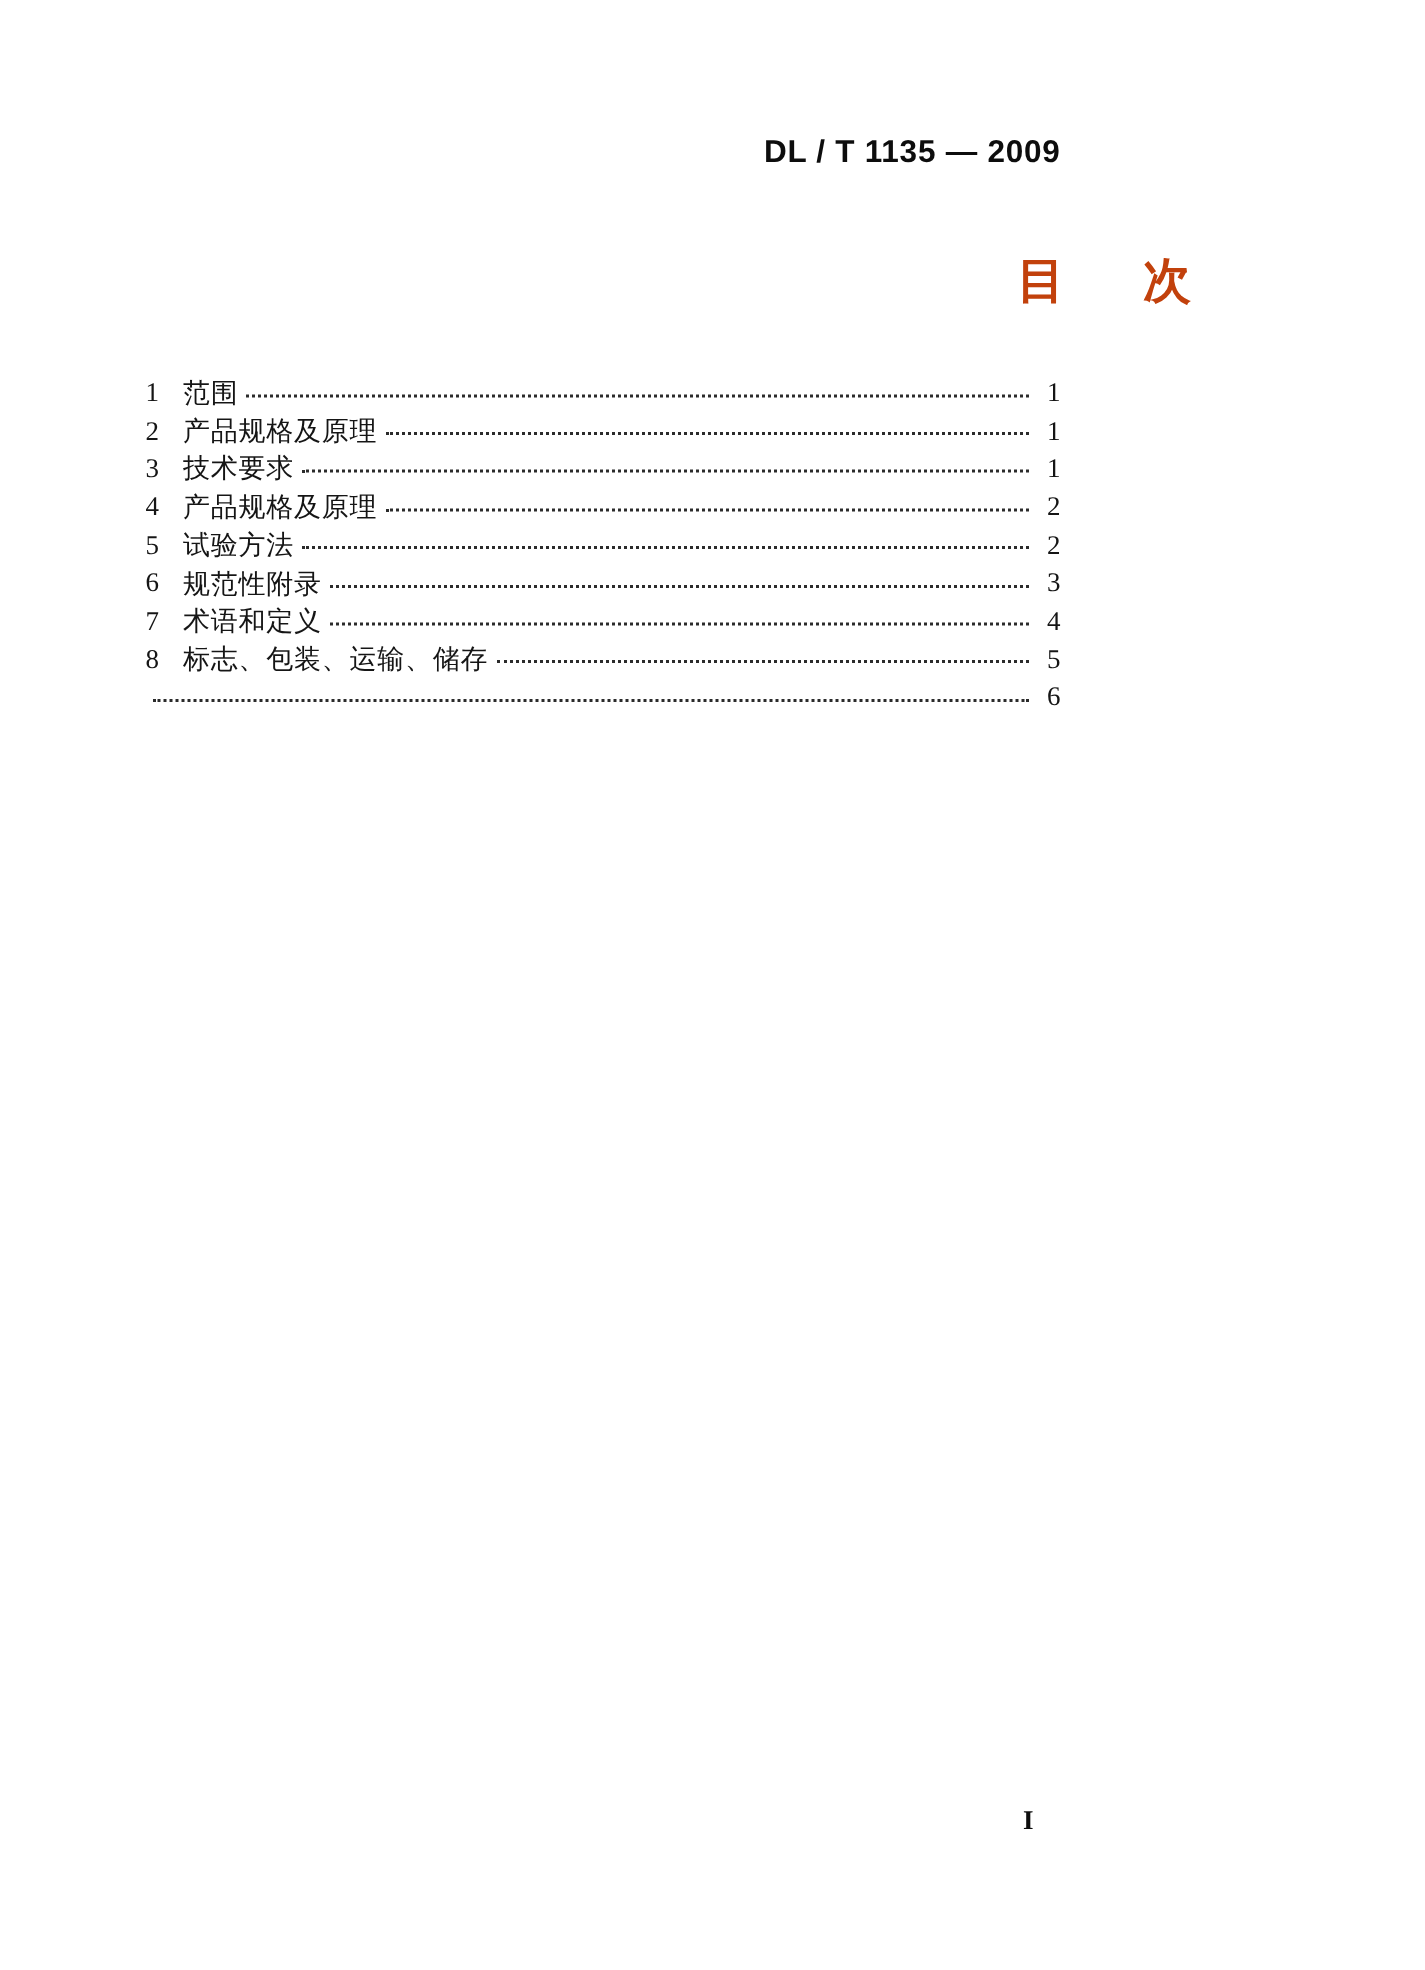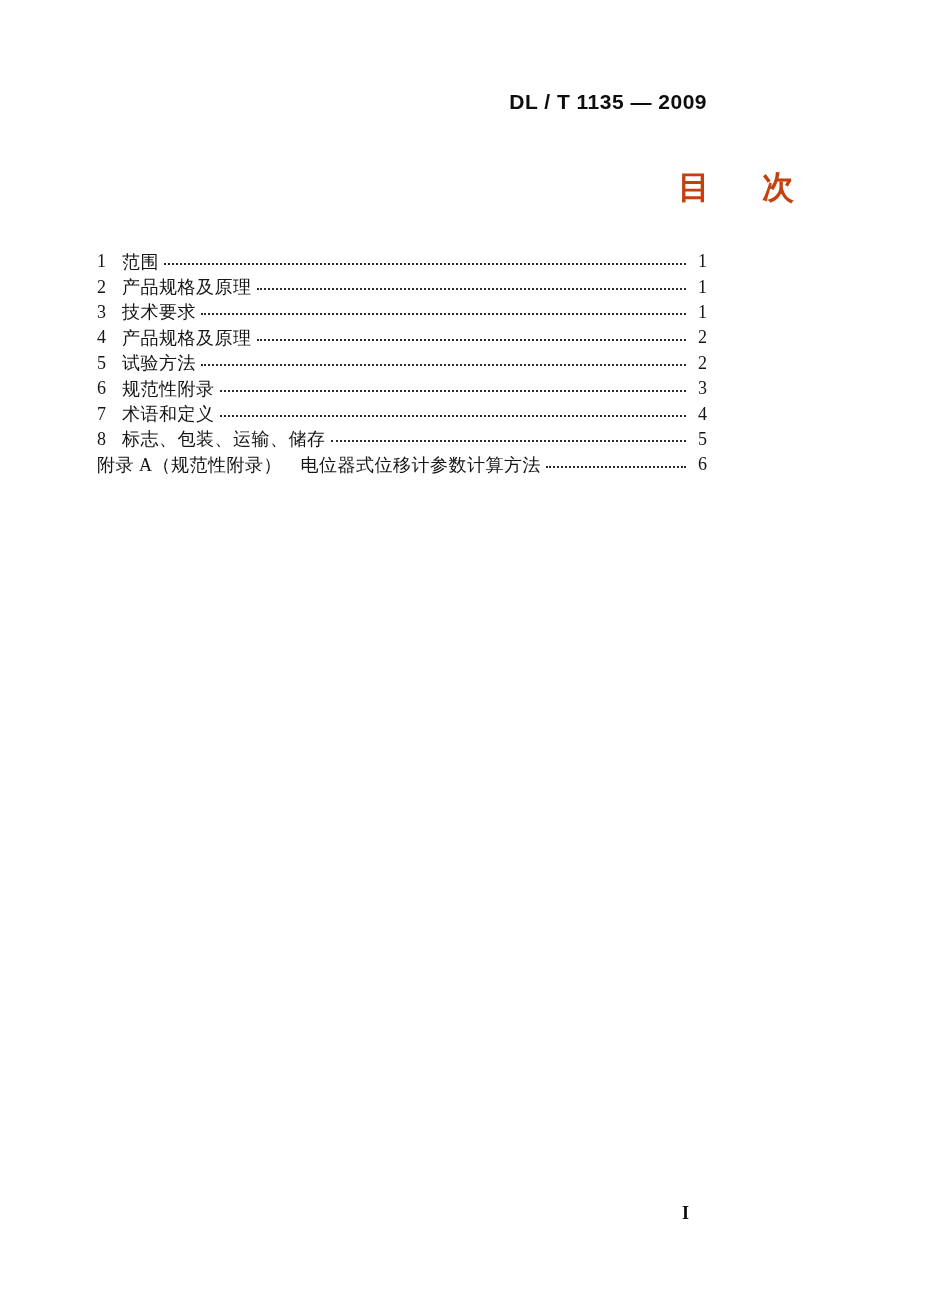--- a/index.html
+++ b/index.html
@@ -148,21 +148,20 @@
 
     <div class="toc-row">
       <span class="toc-num">8</span>
       <span class="toc-label">标志、包装、运输、储存</span>
       <span class="toc-leader"></span>
       <span class="toc-page">5</span>
     </div>
 
     <div class="toc-row">
 
-      <span class="toc-label">附录 A（规范性附录）　电位器式位移计参数计算方法</span>
       <span class="toc-leader"></span>
       <span class="toc-page">6</span>
     </div>
 
   </div>
 
   <div class="footer-pagenum">I</div>
 
 </div>
 

